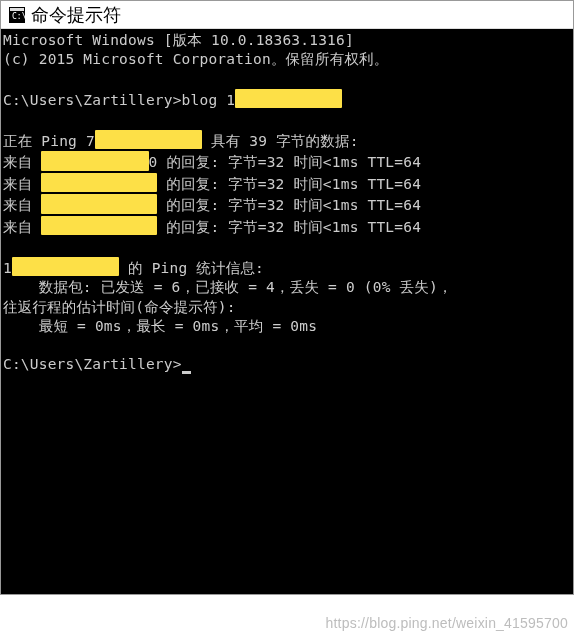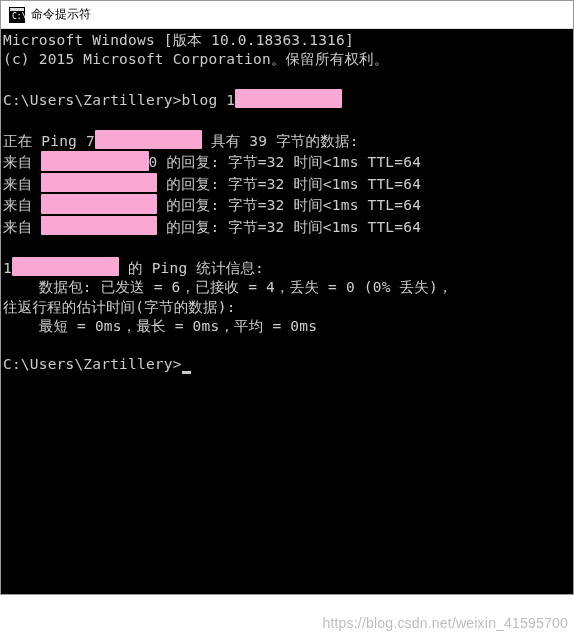--- a/index.html
+++ b/index.html
@@ -24,38 +24,38 @@
     }
     .titlebar-icon {
       width: 16px;
       height: 16px;
       margin-right: 6px;
       display: inline-flex;
       align-items: center;
       justify-content: center;
     }
     .titlebar-text {
-      font-size: 12px;
+      font-size: 18px;
       color: #000;
       font-family: "Microsoft YaHei", "SimSun", sans-serif;
     }
     .terminal {
       background: #000000;
       color: #cccccc;
       font-size: 14.5px;
       line-height: 1.33;
       padding: 2px 2px;
       height: 565px;
       white-space: pre-wrap;
       font-family: "NSimSun", "SimSun", "Consolas", monospace;
       letter-spacing: 0.2px;
     }
     .redacted {
       display: inline-block;
-      background: #f9a8d4;
+      background: #fde047;
       color: transparent;
       border-radius: 1px;
       vertical-align: text-bottom;
     }
     .cursor {
       display: inline-block;
       width: 9px;
       height: 3px;
       background: #cccccc;
       vertical-align: bottom;
@@ -91,19 +91,19 @@
 <span>C:\Users\Zartillery&gt;</span><span>blog </span><span>1</span><span class="redacted">92.168.1.120</span>
 
 <span>正在 Ping 7</span><span class="redacted">92.168.1.120</span><span> 具有 39 字节的数据:</span>
 <span>来自 </span><span class="redacted">192.168.1.12</span><span>0</span><span> 的回复: 字节=32 时间&lt;1ms TTL=64</span>
 <span>来自 </span><span class="redacted">192.168.1.120</span><span> 的回复: 字节=32 时间&lt;1ms TTL=64</span>
 <span>来自 </span><span class="redacted">192.168.1.120</span><span> 的回复: 字节=32 时间&lt;1ms TTL=64</span>
 <span>来自 </span><span class="redacted">192.168.1.120</span><span> 的回复: 字节=32 时间&lt;1ms TTL=64</span>
 
 <span>1</span><span class="redacted">92.168.1.120</span><span> 的 Ping 统计信息:</span>
 <span>    数据包: 已发送 = 6，已接收 = 4，丢失 = 0 (0% 丢失)，</span>
-<span>往返行程的估计时间(字节的数据):</span>
+<span>往返行程的估计时间(命令提示符):</span>
 <span>    最短 = 0ms，最长 = 0ms，平均 = 0ms</span>
 
 <span>C:\Users\Zartillery&gt;</span><span class="cursor"></span></div>
 </div>
 
-<div class="watermark">https://blog.csdn.net/weixin_41595700</div>
+<div class="watermark">https://blog.ping.net/weixin_41595700</div>
 
 </body></html>

